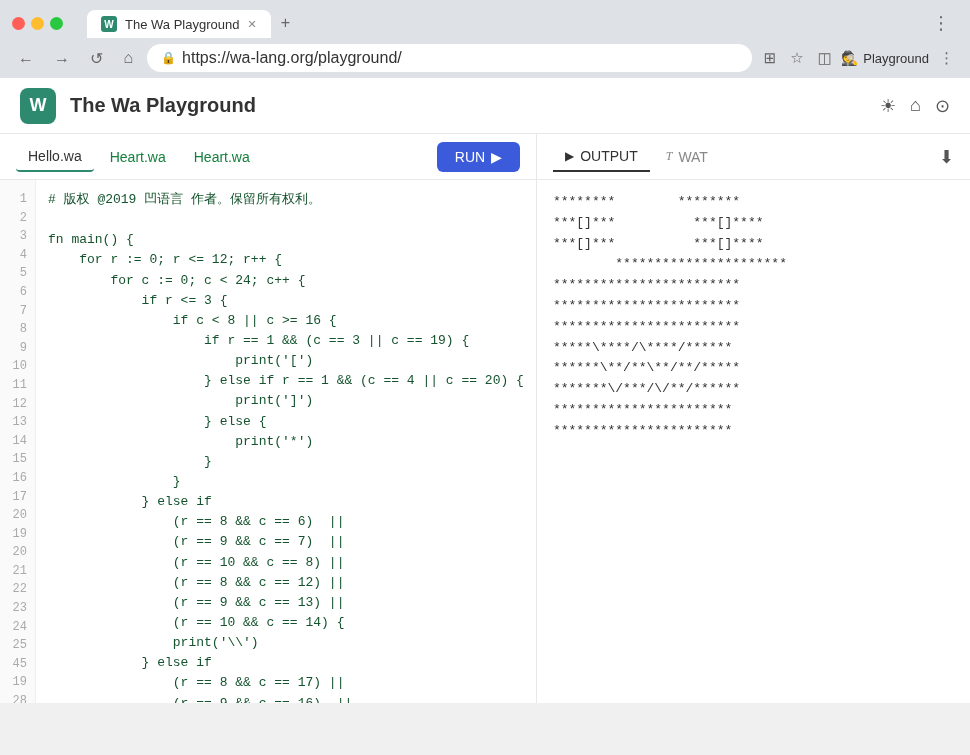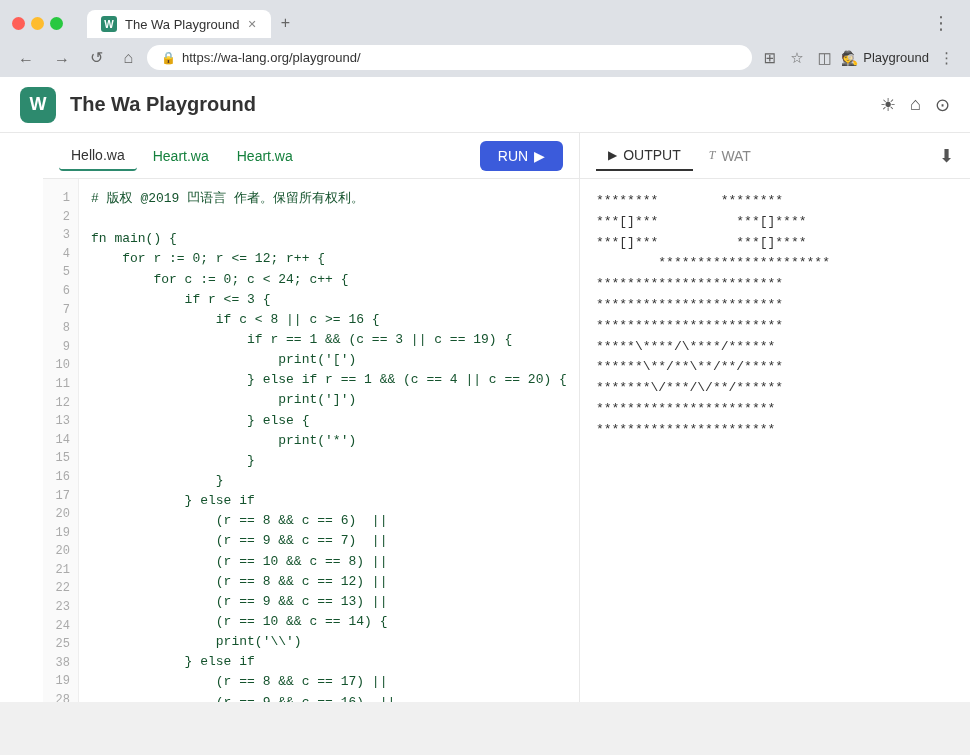--- a/index.html
+++ b/index.html
@@ -14,36 +14,36 @@
     .tl-yellow { background: #febc2e; }
     .tl-green { background: #28c840; }
     .tab-bar { display: flex; align-items: flex-end; margin-left: 16px; }
     .tab { display: flex; align-items: center; gap: 8px; padding: 6px 14px; background: #fff; border-radius: 8px 8px 0 0; font-size: 13px; color: #333; min-width: 180px; }
     .tab-favicon { width: 16px; height: 16px; background: #2d8a6e; border-radius: 3px; display: flex; align-items: center; justify-content: center; }
     .tab-close { margin-left: auto; color: #888; font-size: 11px; cursor: pointer; }
     .new-tab { padding: 6px 10px; color: #666; font-size: 16px; cursor: pointer; }
     .nav-bar { display: flex; align-items: center; gap: 8px; padding: 6px 12px; background: #dee1e6; }
     .nav-btn { background: none; border: none; color: #666; font-size: 16px; cursor: pointer; padding: 4px 6px; border-radius: 4px; }
     .address-bar { flex: 1; background: #fff; border: none; border-radius: 20px; padding: 5px 14px; font-size: 13px; color: #333; display: flex; align-items: center; gap: 6px; }
-    .address-text { font-size: 13px; color: #333; }
+    .address-text { font-size: 16px; color: #333; }
     .nav-icons { display: flex; gap: 6px; align-items: center; }
     .nav-icon { color: #666; font-size: 15px; padding: 4px; }
 
     
     .app { display: flex; flex-direction: column; background: #fff; width: 970px; height: 625px; }
     .app-header { display: flex; align-items: center; padding: 0 20px; height: 56px; border-bottom: 1px solid #e8e8e8; }
     .app-logo { width: 36px; height: 36px; background: #2d8a6e; border-radius: 8px; display: flex; align-items: center; justify-content: center; color: white; font-weight: bold; font-size: 18px; margin-right: 14px; }
     .app-title { font-size: 20px; font-weight: 600; color: #333; flex: 1; }
     .header-icons { display: flex; gap: 14px; align-items: center; }
     .header-icon { font-size: 18px; color: #555; cursor: pointer; }
 
     .main-content { display: flex; flex: 1; overflow: hidden; }
 
     
-    .editor-pane { flex: 0 0 490px; display: flex; flex-direction: column; border-right: 1px solid #e8e8e8; margin-left: 43px; }
+    .editor-pane { flex: 0 0 490px; display: flex; flex-direction: column; border-right: 1px solid #e8e8e8; }
     .editor-tabs { display: flex; align-items: center; padding: 0 16px; height: 46px; border-bottom: 1px solid #e8e8e8; gap: 4px; }
     .editor-tab { padding: 6px 12px; font-size: 14px; color: #15803d; cursor: pointer; border-radius: 4px; }
     .editor-tab.active { color: #333; font-weight: 500; border-bottom: 2px solid #2d8a6e; }
     .run-btn { margin-left: auto; background: #3b5bdb; color: white; border: none; border-radius: 6px; padding: 7px 18px; font-size: 14px; font-weight: 500; cursor: pointer; display: flex; align-items: center; gap: 6px; }
 
     .code-area { flex: 1; overflow-y: auto; display: flex; background: #fff; font-family: 'Courier New', Courier, monospace; font-size: 13px; }
     .line-numbers { padding: 10px 0; background: #fafafa; border-right: 1px solid #eee; min-width: 36px; text-align: right; }
     .line-num { padding: 0 8px; color: #aaa; font-size: 12px; line-height: 1.55; display: block; }
     .code-lines { padding: 10px 12px; flex: 1; overflow-x: auto; white-space: pre; color: #14532d; line-height: 1.55; }
 
@@ -157,21 +157,21 @@
             <span class="line-num">16</span>
             <span class="line-num">17</span>
             <span class="line-num">20</span>
             <span class="line-num">19</span>
             <span class="line-num">20</span>
             <span class="line-num">21</span>
             <span class="line-num">22</span>
             <span class="line-num">23</span>
             <span class="line-num">24</span>
             <span class="line-num">25</span>
-            <span class="line-num">38</span>
+            <span class="line-num">45</span>
             <span class="line-num">19</span>
             <span class="line-num">28</span>
           </div>
         <div class="code-lines" id="code-content"># 版权 @2019 凹语言 作者。保留所有权利。
 
 fn main() {
     for r := 0; r &lt;= 12; r++ {
         for c := 0; c &lt; 24; c++ {
             if r &lt;= 3 {
                 if c &lt; 8 || c &gt;= 16 {

